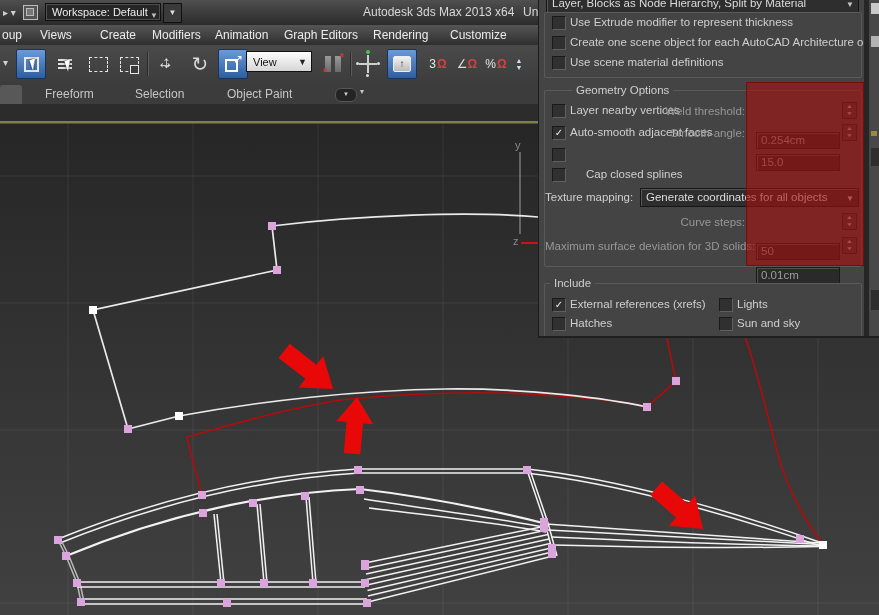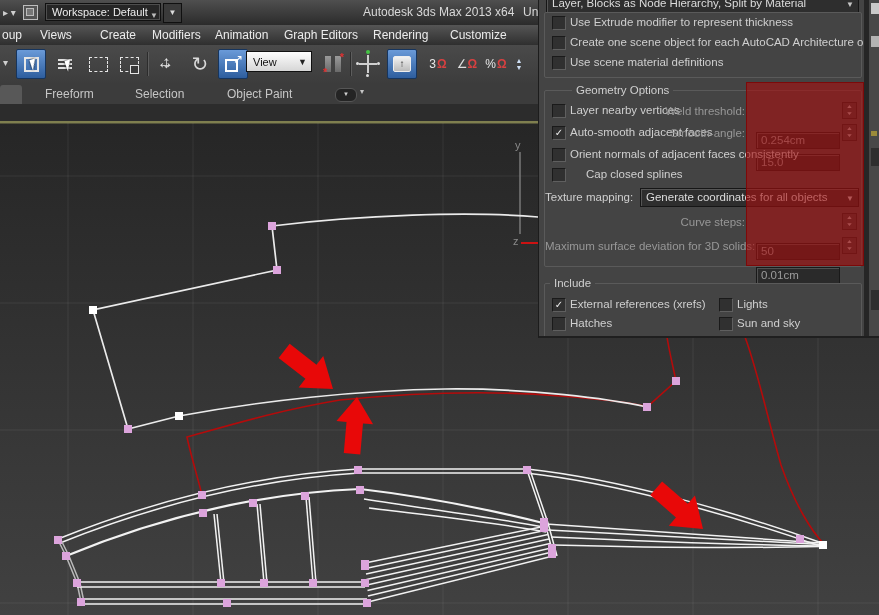--- a/index.html
+++ b/index.html
@@ -348,21 +348,20 @@
     <span class="cbox on" style="left:13px;top:126px;">✓</span>
     <span class="clabel" style="left:31px;top:126px;">Auto-smooth adjacent faces</span>
     <span class="dimlabel" style="left:90px;top:127px;width:116px;">Smooth-angle:</span>
     <span class="dfield" style="left:217px;top:124px;width:84px;height:17px;">15.0</span>
     <span class="spinner" style="left:303px;top:124px;height:17px;">
         <i>▲</i>
         <i>▼</i>
       </span>
 
     <span class="cbox" style="left:13px;top:148px;"></span>
-    <span class="clabel" style="left:31px;top:148px;">Orient normals of adjacent faces consistently</span>
 
     <span class="cbox" style="left:13px;top:168px;"></span>
     <span class="clabel" style="left:31px;top:168px;margin-left:16px;">Cap closed splines</span>
 
     <span class="clabel" style="left:6px;top:191px;">Texture mapping:</span>
     <div class="dcombo" style="left:101px;top:188px;width:219px;height:19px;">
       <span>Generate coordinates for all objects</span>
       <span class="dd">▼</span>
     </div>
 

